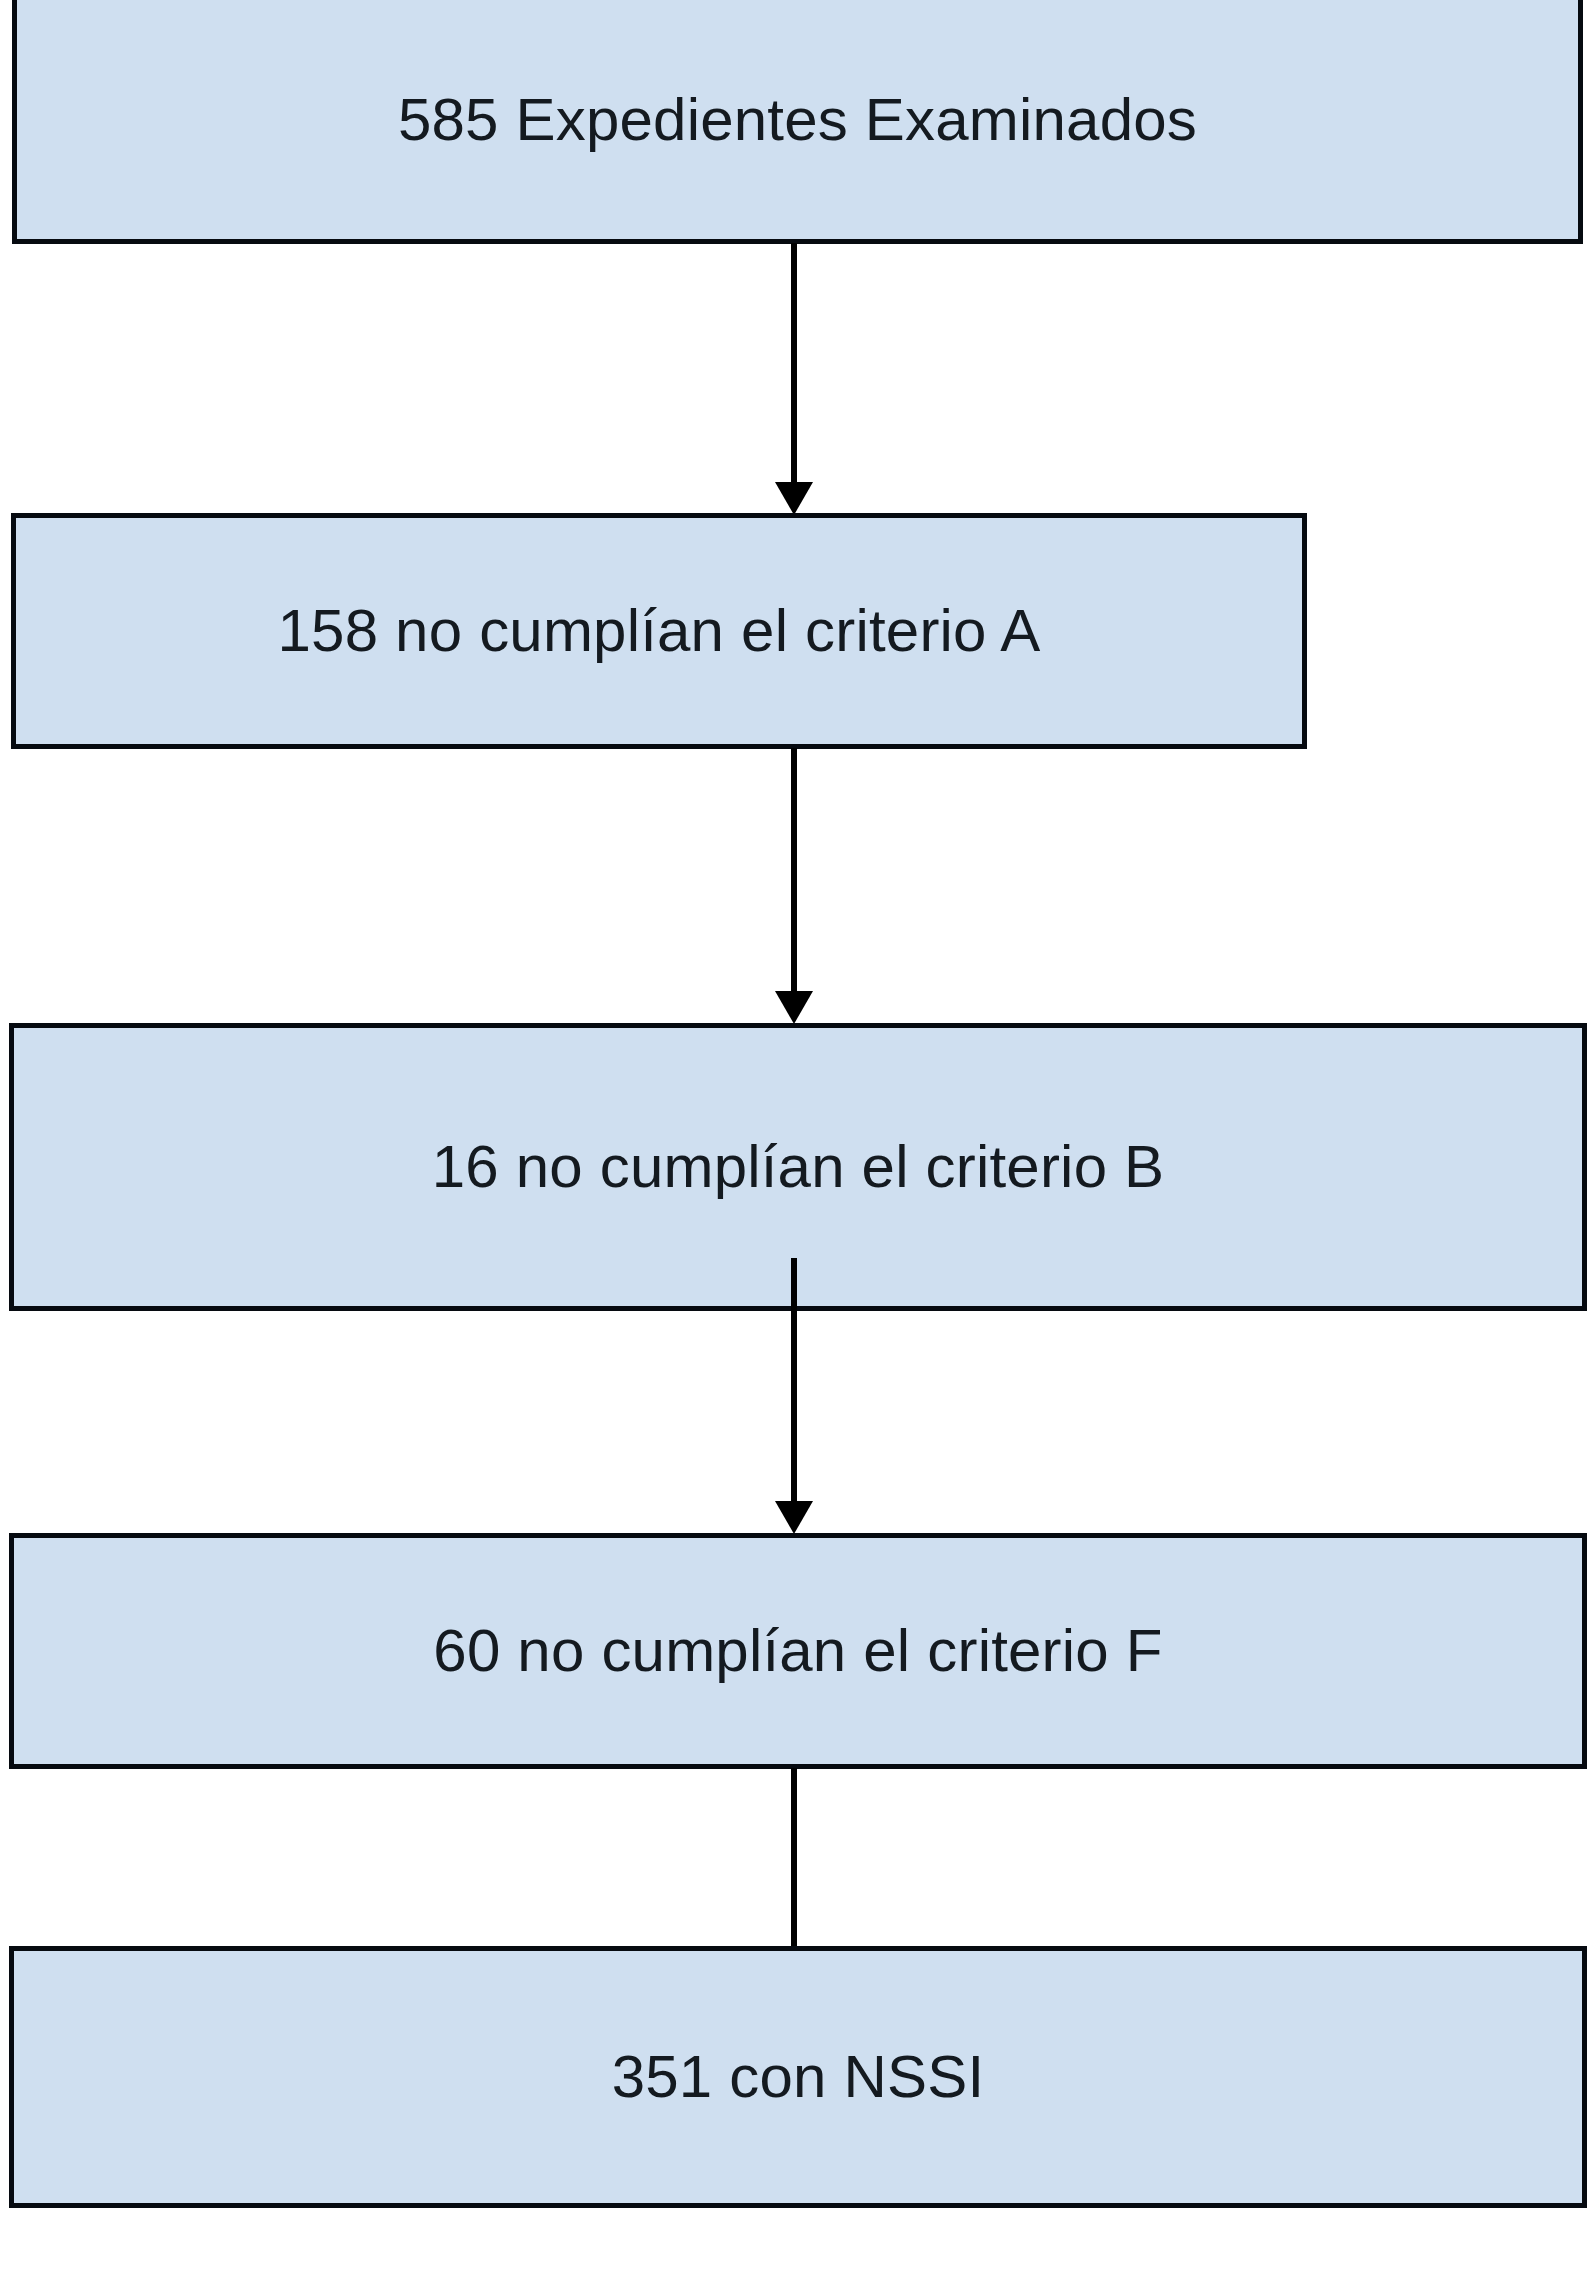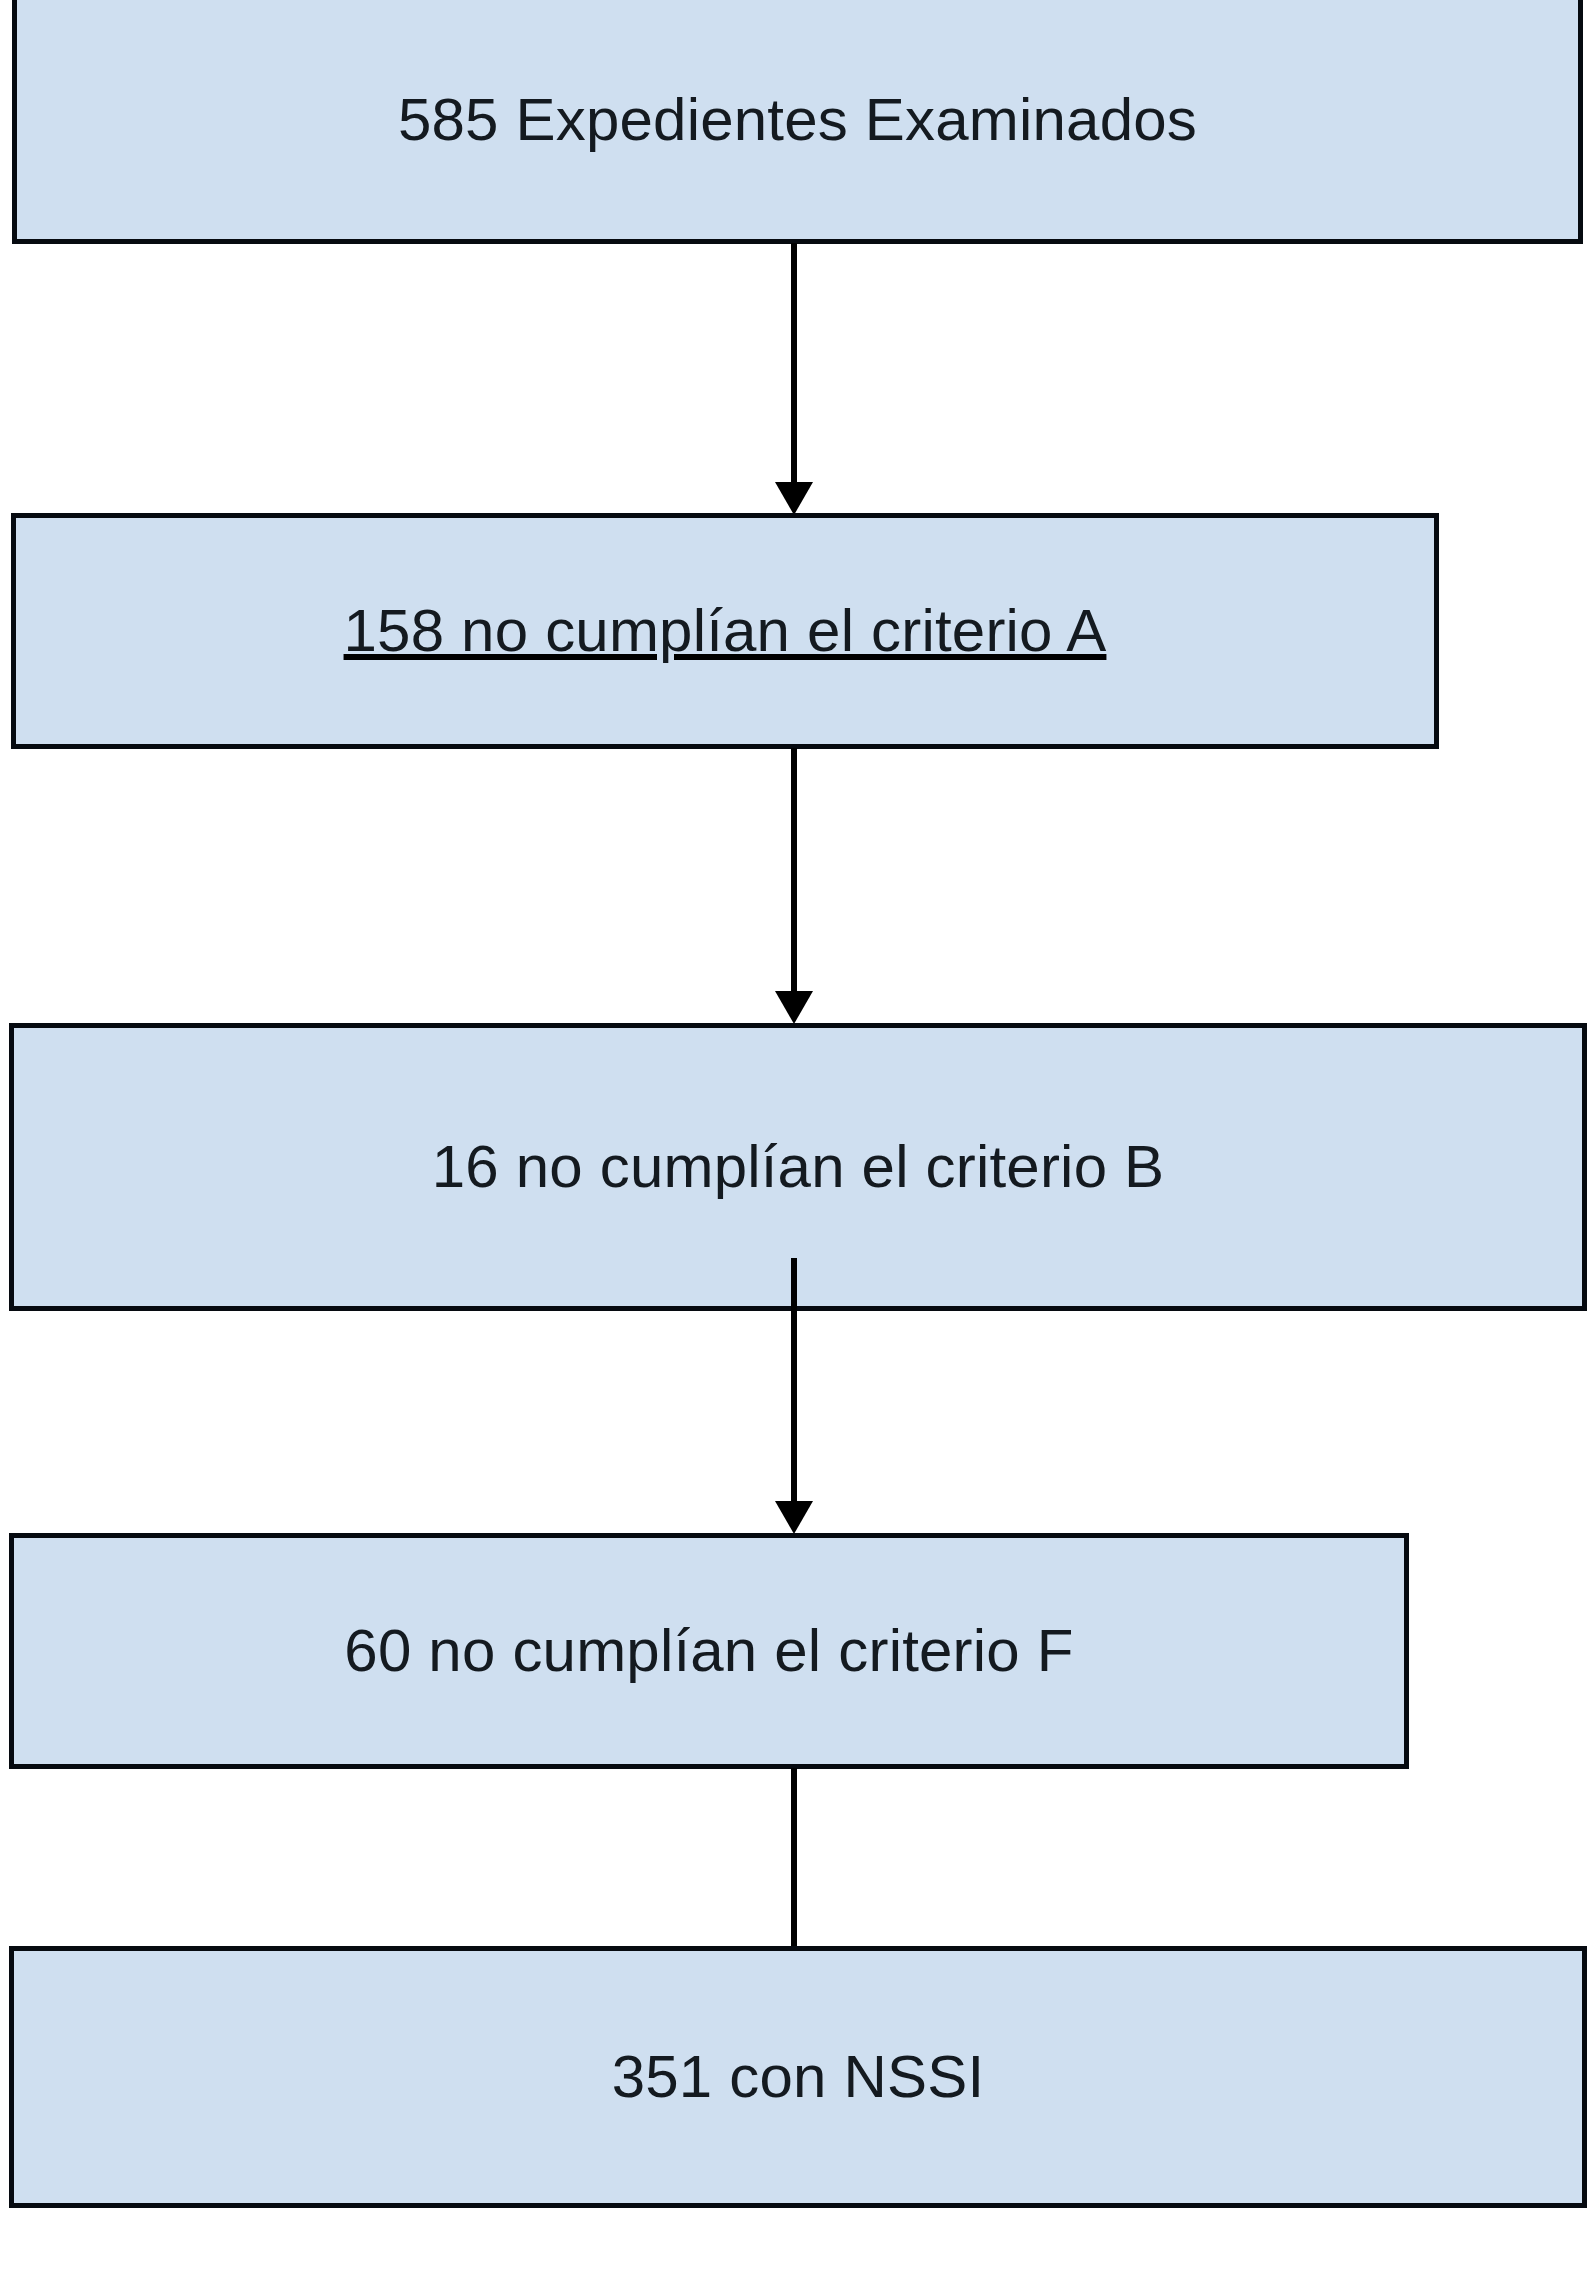--- a/index.html
+++ b/index.html
@@ -50,21 +50,21 @@
     <span class="flow-node-label">585 Expedientes Examinados</span>
   </div>
 
   <div class="flow-arrow" style="left:774px; top:243px; width:40px; height:272px;">
     <svg width="40" height="272" viewBox="0 0 40 272">
       <line x1="20" y1="0" x2="20" y2="243" stroke="#000000" stroke-width="6"></line>
       <polygon points="1,239 39,239 20,272" fill="#000000"></polygon>
     </svg>
   </div>
 
-  <div class="flow-node" style="left:11px; top:513px; width:1428px; height:236px;text-decoration:underline;">
+  <div class="flow-node" style="left:11px; top:513px; width:1296px; height:236px;">
     <span class="flow-node-label">158 no cumplían el criterio A</span>
   </div>
 
   <div class="flow-arrow" style="left:774px; top:748px; width:40px; height:276px;">
     <svg width="40" height="276" viewBox="0 0 40 276">
       <line x1="20" y1="0" x2="20" y2="247" stroke="#000000" stroke-width="6"></line>
       <polygon points="1,243 39,243 20,276" fill="#000000"></polygon>
     </svg>
   </div>
 
@@ -72,21 +72,21 @@
     <span class="flow-node-label">16 no cumplían el criterio B</span>
   </div>
 
   <div class="flow-arrow" style="left:774px; top:1258px; width:40px; height:276px;">
     <svg width="40" height="276" viewBox="0 0 40 276">
       <line x1="20" y1="0" x2="20" y2="247" stroke="#000000" stroke-width="6"></line>
       <polygon points="1,243 39,243 20,276" fill="#000000"></polygon>
     </svg>
   </div>
 
-  <div class="flow-node" style="left:9px; top:1533px; width:1400px; height:236px;">
+  <div class="flow-node" style="left:9px; top:1533px; width:1578px; height:236px;">
     <span class="flow-node-label">60 no cumplían el criterio F</span>
   </div>
 
   <div class="flow-arrow" style="left:774px; top:1768px; width:40px; height:285px;">
     <svg width="40" height="285" viewBox="0 0 40 285">
       <line x1="20" y1="0" x2="20" y2="256" stroke="#000000" stroke-width="6"></line>
       <polygon points="1,252 39,252 20,285" fill="#000000"></polygon>
     </svg>
   </div>
 

